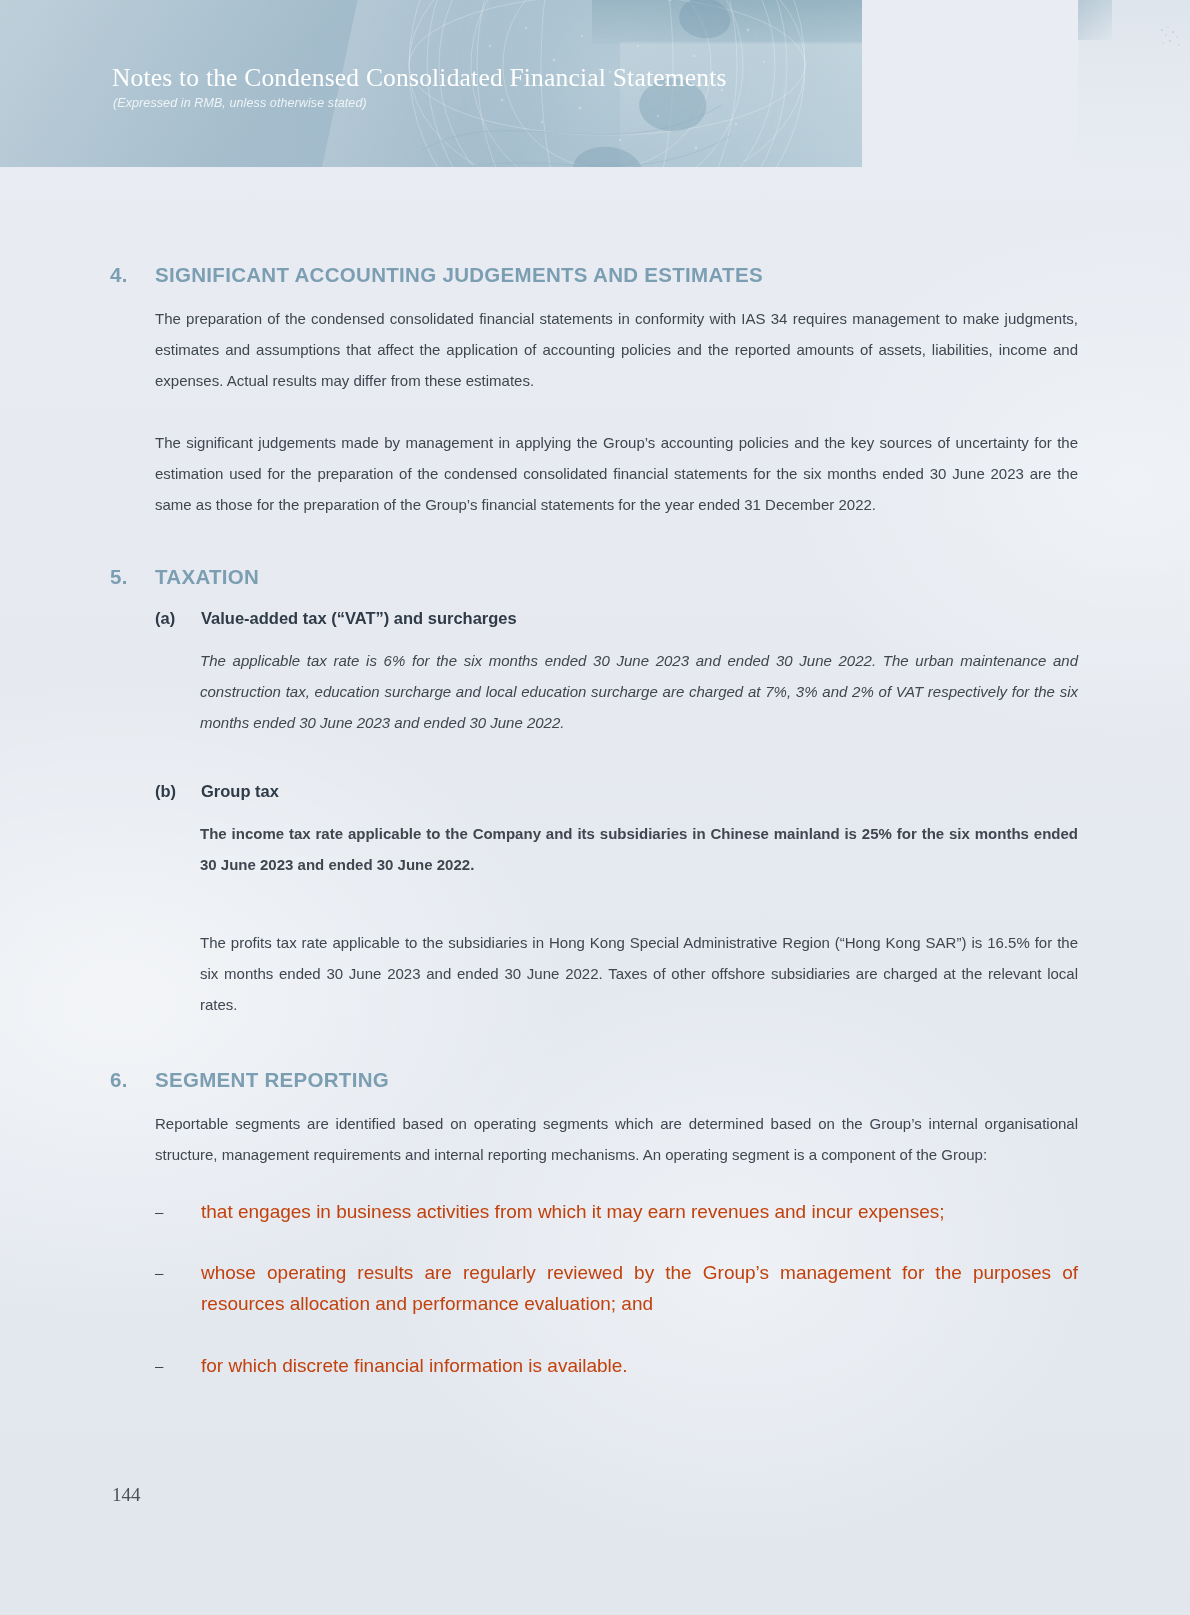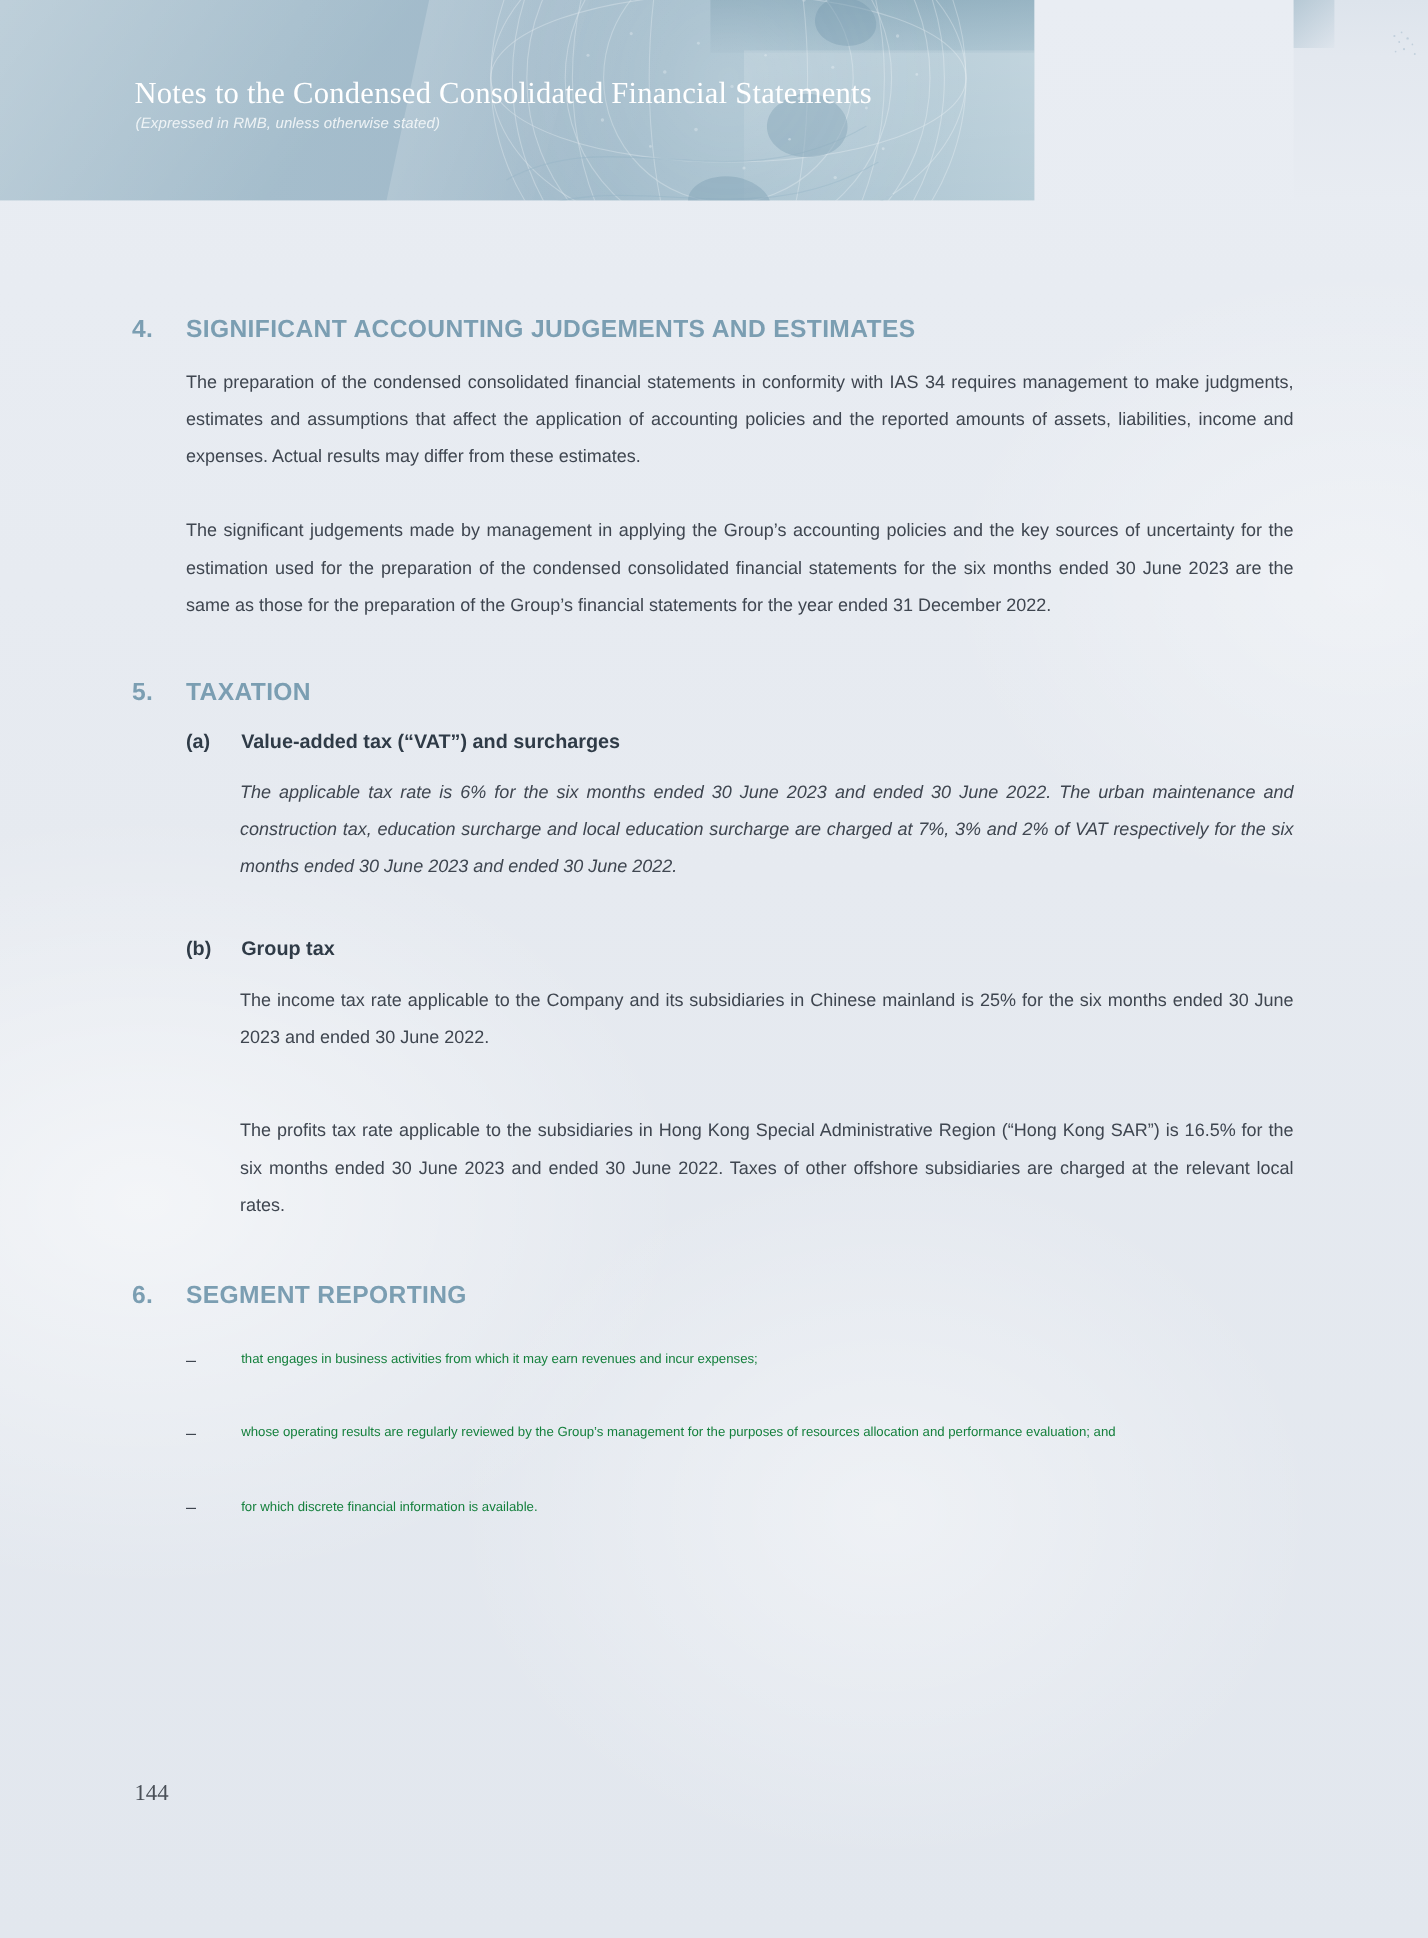--- a/index.html
+++ b/index.html
@@ -193,22 +193,22 @@
     width: 923px;
   }
   .bullet-dash {
     flex: 0 0 46px;
     color: #3f4650;
     font-size: 15px;
     line-height: 31px;
   }
   .bullet-text {
     flex: 1 1 auto;
-    color: #15803d;
-    font-size: 11px;
+    color: #c2410c;
+    font-size: 19px;
     line-height: 31px;
     text-align: justify;
     text-justify: inter-word;
   }
 
   .page-number {
     position: absolute;
     left: 112px;
     top: 1484px;
     font-family: "Liberation Serif", serif;
@@ -336,30 +336,31 @@
         <span>Value-added tax (“VAT”) and surcharges</span>
       </div>
       <div class="body-text lvl2" style="margin-top:17px;font-style:italic;">The applicable tax rate is 6% for the six months ended 30 June 2023 and ended 30 June 2022. The urban maintenance and construction tax, education surcharge and local education surcharge are charged at 7%, 3% and 2% of VAT respectively for the six months ended 30 June 2023 and ended 30 June 2022.</div>
     </div>
 
     <div style="margin-top:44px;">
       <div class="sub-head">
         <span class="sub-letter">(b)</span>
         <span>Group tax</span>
       </div>
-      <div class="body-text lvl2" style="margin-top:17px;">The income tax rate applicable to the Company and its subsidiaries in Chinese mainland is 25% for the six months ended 30 June 2023 and ended 30 June 2022.</div>
+      <div class="body-text lvl2" style="margin-top:17px;font-weight:bold;">The income tax rate applicable to the Company and its subsidiaries in Chinese mainland is 25% for the six months ended 30 June 2023 and ended 30 June 2022.</div>
       <div class="body-text lvl2" style="margin-top:47px;">The profits tax rate applicable to the subsidiaries in Hong Kong Special Administrative Region (“Hong Kong SAR”) is 16.5% for the six months ended 30 June 2023 and ended 30 June 2022. Taxes of other offshore subsidiaries are charged at the relevant local rates.</div>
     </div>
   </div>
 
   <div class="sec" style="margin-top:48px;">
     <div class="sec-head">
       <span class="sec-num">6.</span>
       <span class="sec-title">SEGMENT REPORTING</span>
     </div>
+    <div class="body-text lvl1" style="margin-top:16px;">Reportable segments are identified based on operating segments which are determined based on the Group’s internal organisational structure, management requirements and internal reporting mechanisms. An operating segment is a component of the Group:</div>
 
     <div class="bullet-row" style="margin-top:26px;">
       <span class="bullet-dash">–</span>
       <span class="bullet-text">that engages in business activities from which it may earn revenues and incur expenses;</span>
     </div>
 
     <div class="bullet-row" style="margin-top:30px;">
       <span class="bullet-dash">–</span>
       <span class="bullet-text">whose operating results are regularly reviewed by the Group’s management for the purposes of resources allocation and performance evaluation; and</span>
     </div>

